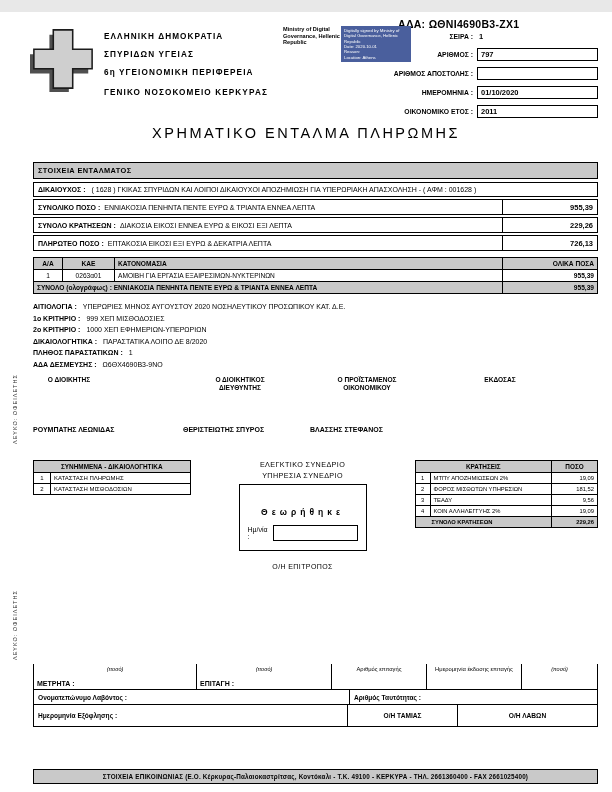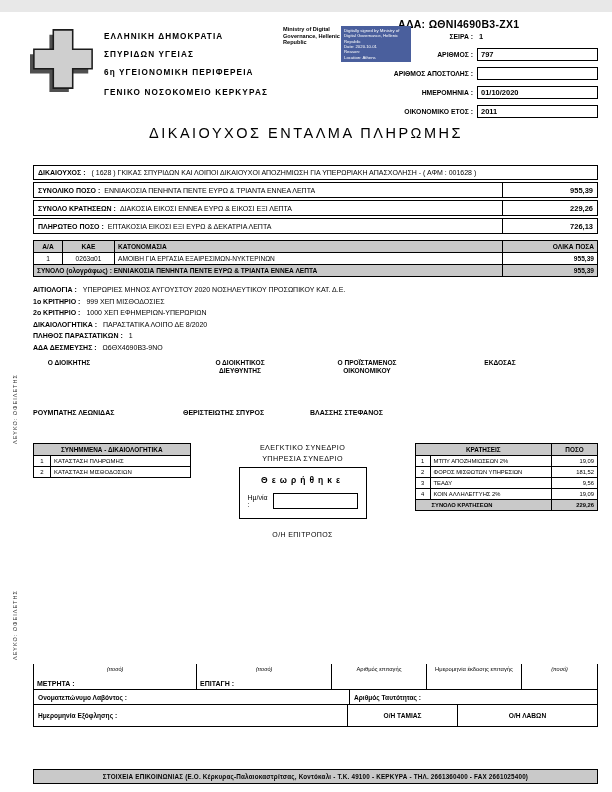--- a/index.html
+++ b/index.html
@@ -64,21 +64,21 @@
   .sig-names { position:relative; height:10px; margin-top:30px; }
   .sig-names span { position:absolute; top:0; font-size:7px; font-weight:bold; white-space:nowrap; }
 
   
   .mid { display:flex; margin-top:24px; align-items:flex-start;gap:36px; }
   .att-tbl { width:170px; }
   .att-num { width:16px; } .att-txt { flex:1; }
   .att-tbl .td { font-size:6px; padding:2px 3px; }
   .mid-center { flex:1; padding:0 12px; }
   .mid-center .cl { text-align:center; font-size:7.2px; margin-bottom:2px; letter-spacing:.4px; }
-  .theor-box { border:1px solid #000; margin-top:4px; padding:7px 8px 9px; background:#fff; }
+  .theor-box { border:1px solid #000; margin-top:4px; padding:22px 8px 9px; background:#fff; }
   .theor { text-align:center; font-size:8.5px; font-weight:bold; letter-spacing:4px; margin-bottom:8px; }
   .date-line { display:flex; align-items:center; }
   .date-line .dl { font-size:7px; margin-right:4px; }
   .date-input { width:95px; height:16px; border:1px solid #000; background:#fff; }
   .epitropos { text-align:center; font-size:7px; margin-top:12px; letter-spacing:.4px; }
 
   .ded-tbl { width:198px; }
   .ded-num { width:14px; } .ded-name { flex:1; } .ded-amt { width:46px; }
   .ded-tbl .td { font-size:5.8px; padding:2px 3px; }
   .ded-tbl .hd { font-size:6.4px; font-weight:bold; }
@@ -148,27 +148,28 @@
     <div class="hrow">
       <span class="hlabel">ΗΜΕΡΟΜΗΝΙΑ :</span>
       <span class="hbox">01/10/2020</span>
     </div>
     <div class="hrow">
       <span class="hlabel">ΟΙΚΟΝΟΜΙΚΟ ΕΤΟΣ :</span>
       <span class="hbox">2011</span>
     </div>
   </div>
 
-  <div class="doc-title">ΔΙΚΑΙΟΥΧΟΣ ΕΝΤΑΛΜΑ ΠΛΗΡΩΜΗΣ</div>
+  <div class="doc-title">ΧΡΗΜΑΤΙΚΟ ΕΝΤΑΛΜΑ ΠΛΗΡΩΜΗΣ</div>
 
   <div class="side-label" style="top:432px;">ΛΕΥΚΟ: ΟΦΕΙΛΕΤΗΣ</div>
   <div class="side-label" style="top:648px;">ΛΕΥΚΟ: ΟΦΕΙΛΕΤΗΣ</div>
 
   <div class="content">
 
+    <div class="bar">ΣΤΟΙΧΕΙΑ ΕΝΤΑΛΜΑΤΟΣ</div>
 
     <div class="row-box">
       <span class="lbl">ΔΙΚΑΙΟΥΧΟΣ :</span>
       <span>( 1628 ) ΓΚΙΚΑΣ ΣΠΥΡΙΔΩΝ ΚΑΙ ΛΟΙΠΟΙ ΔΙΚΑΙΟΥΧΟΙ ΑΠΟΖΗΜΙΩΣΗ ΓΙΑ ΥΠΕΡΩΡΙΑΚΗ ΑΠΑΣΧΟΛΗΣΗ - ( ΑΦΜ : 001628 )</span>
     </div>
 
     <div class="amt-row">
       <div class="txt">
         <span class="lbl">ΣΥΝΟΛΙΚΟ ΠΟΣΟ :</span>
         <span>ΕΝΝΙΑΚΟΣΙΑ ΠΕΝΗΝΤΑ ΠΕΝΤΕ ΕΥΡΩ &amp; ΤΡΙΑΝΤΑ ΕΝΝΕΑ ΛΕΠΤΑ</span>

